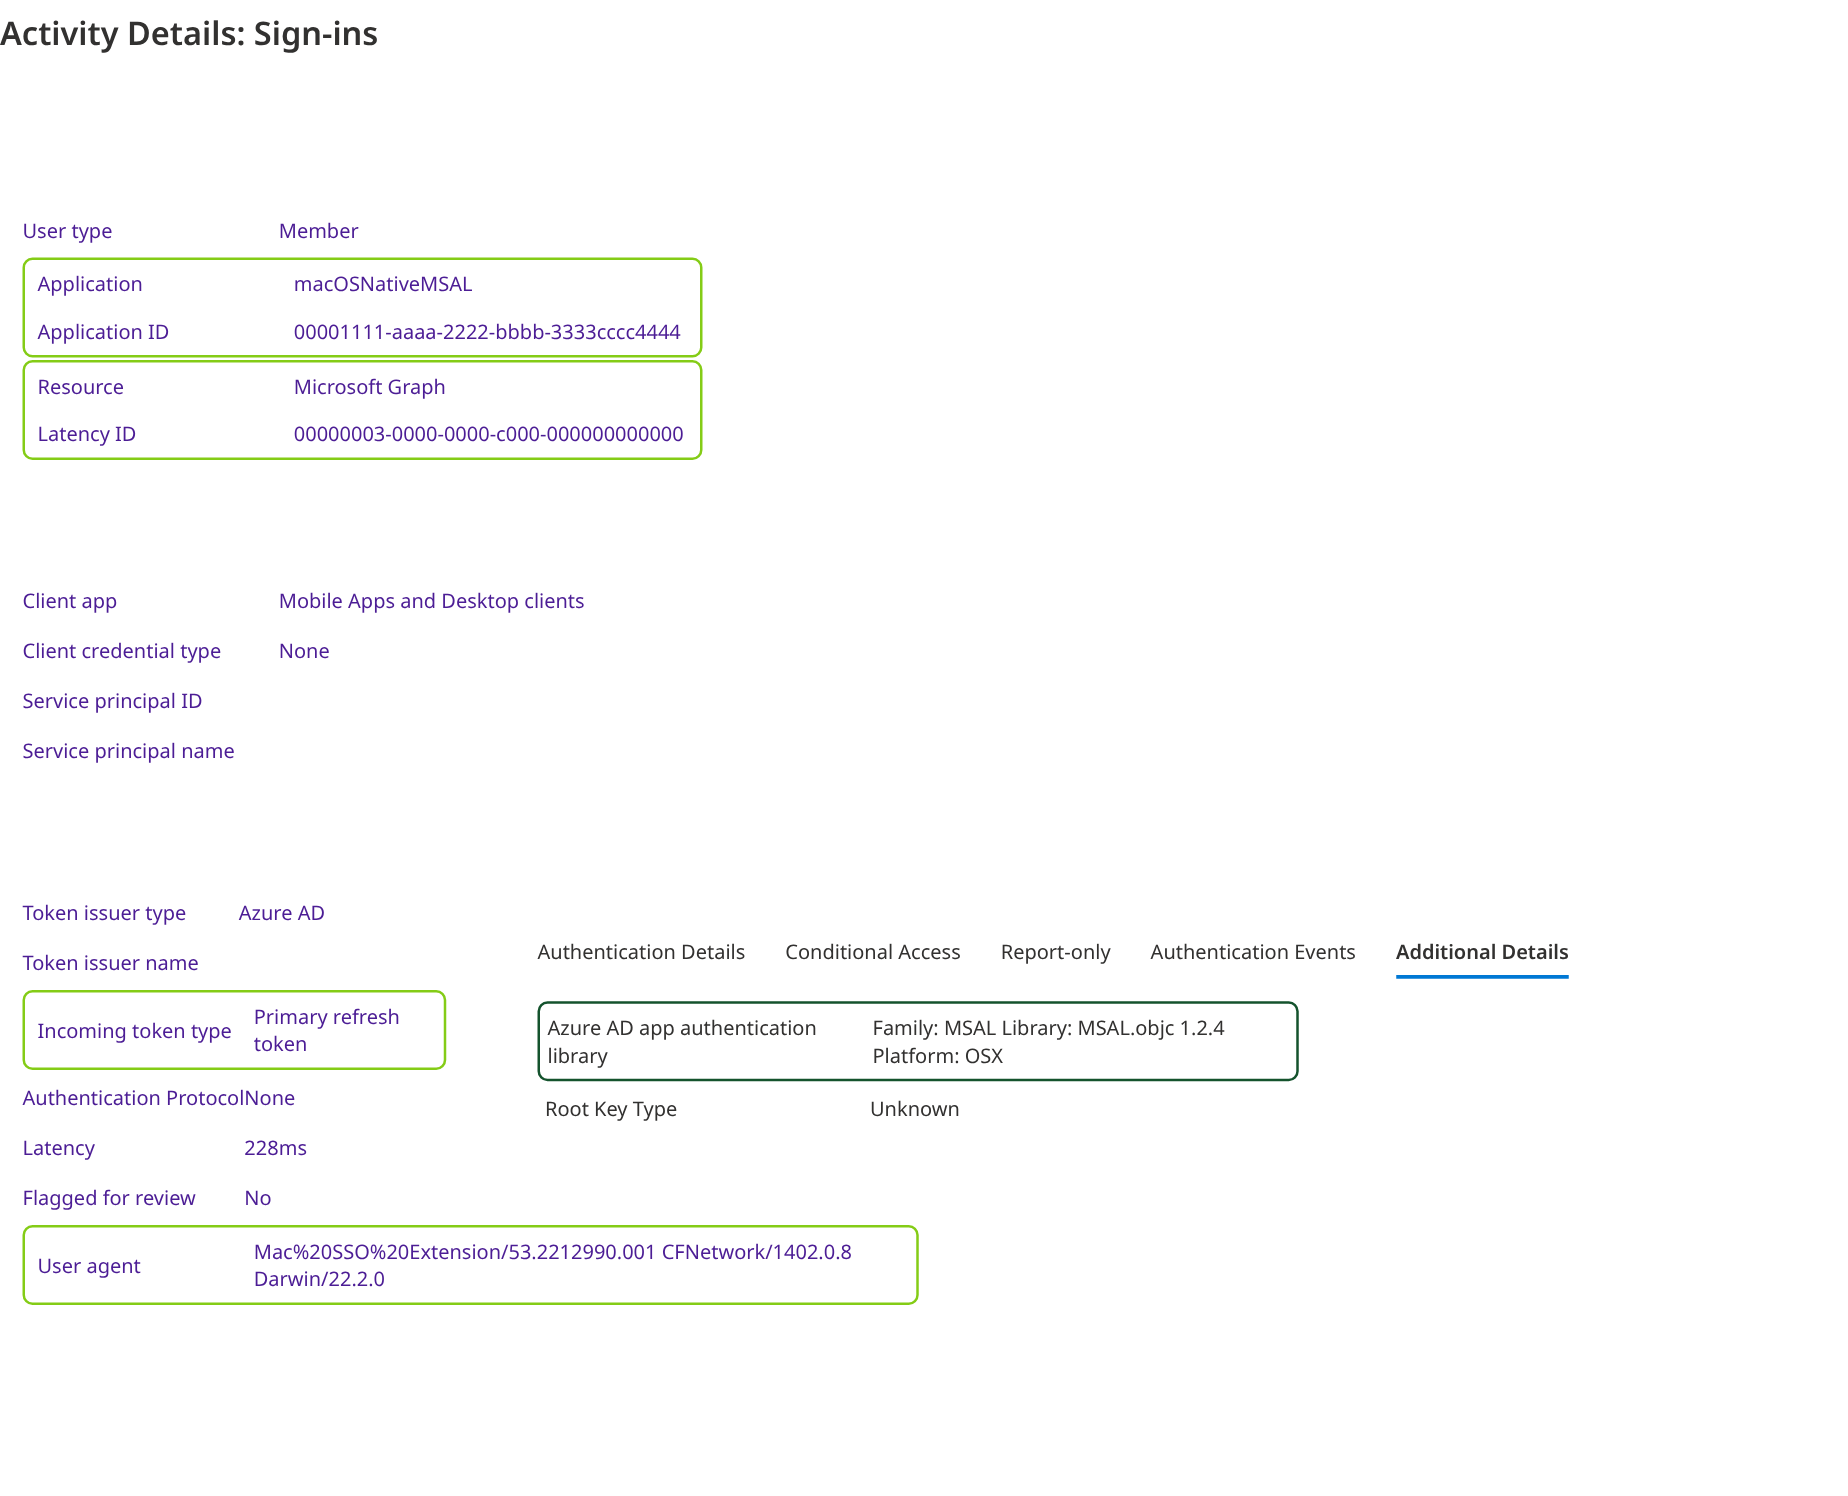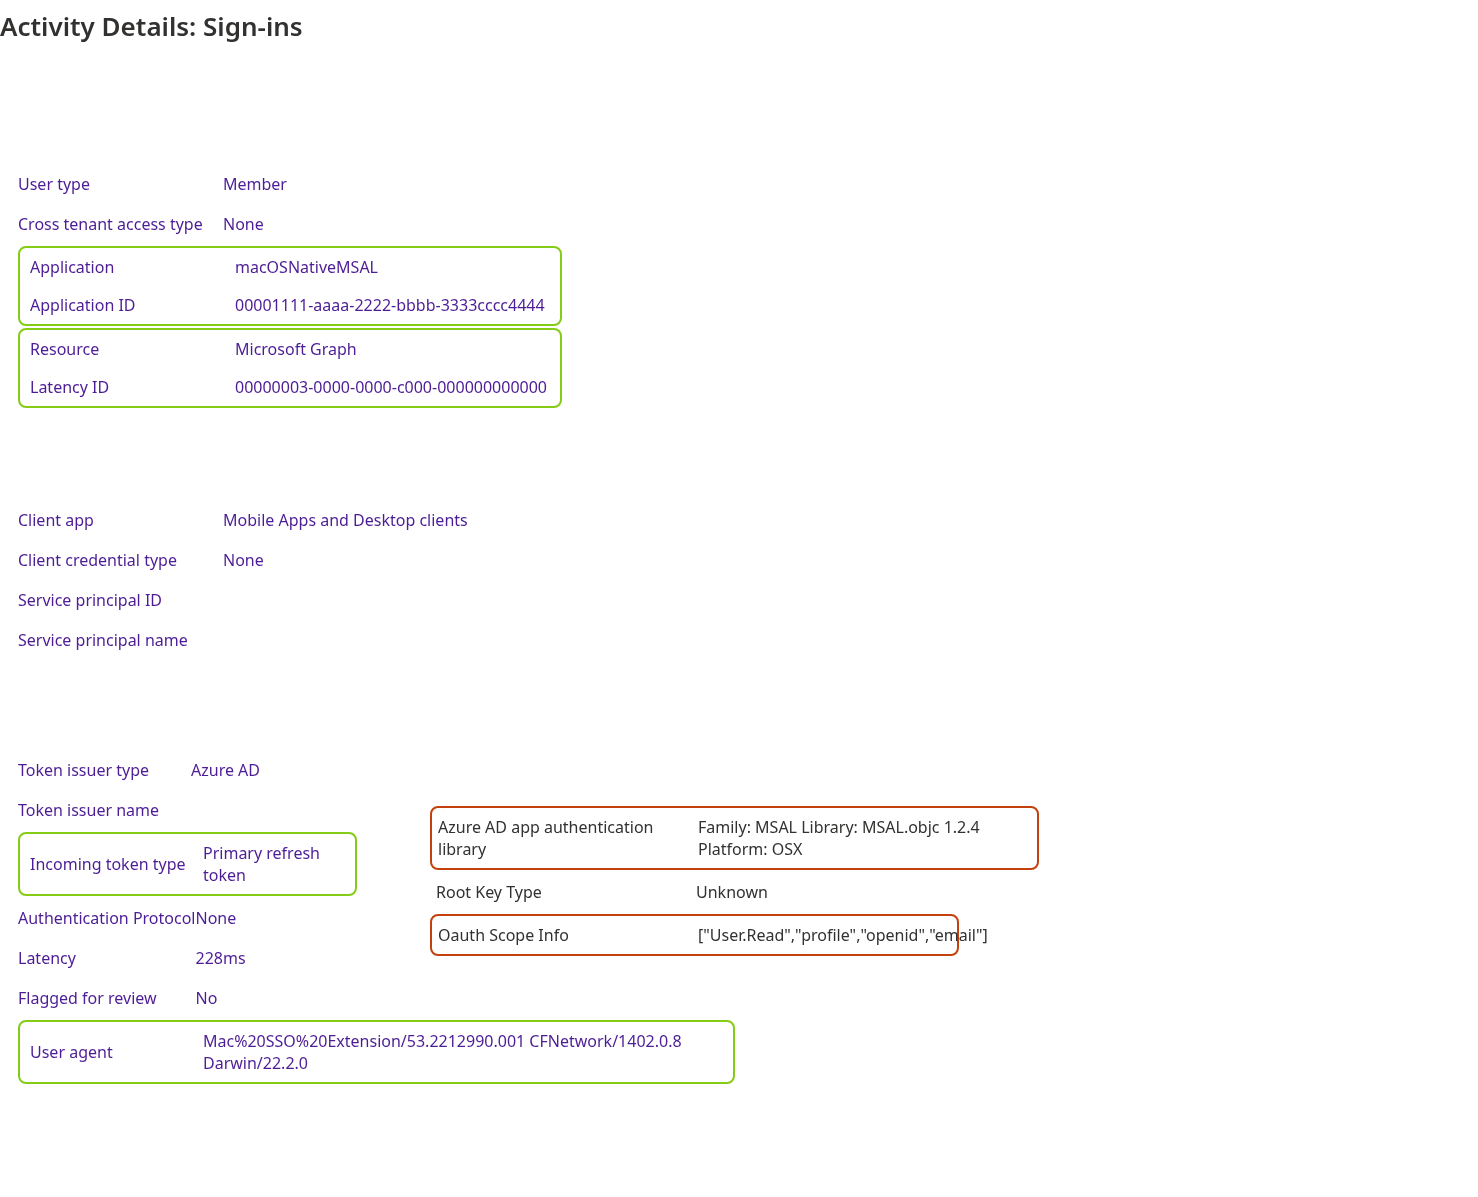--- a/index.html
+++ b/index.html
@@ -94,21 +94,21 @@
     margin-top: 90px;
   }
   .lower .left-col { width: 400px; }
   .lower .right-col {
     flex: 1;
     padding-top: 38px; 
   }
 
   
   .drow-hl {
-    border: 2px solid #c2410c;
+    border: 2px solid #14532d;
     border-radius: 8px;
     display: flex;
     margin: 2px 0;
   }
   .drow-hl .dk { min-width: 250px; padding: 8px 0 8px 6px; }
   .drow-hl .dv { padding: 8px 10px 8px 10px; }
 
   .drow-plain {
     display: flex;
     margin: 2px 0;
@@ -124,24 +124,20 @@
 </head>
 <body>
 <div class="page">
 
 <h1 class="page-title">Activity Details: Sign-ins</h1>
 
 <div class="kv kv-wide">
   <div class="row">
     <div class="k">User type</div>
     <div class="v">Member</div>
-  </div>
-  <div class="row">
-    <div class="k">Cross tenant access type</div>
-    <div class="v">None</div>
   </div>
 </div>
 
 <div class="hl hl-app">
   <div class="kv kv-wide">
     <div class="row">
       <div class="k">Application</div>
       <div class="v">macOSNativeMSAL</div>
     </div>
     <div class="row">
@@ -228,31 +224,34 @@
         <div class="row">
           <div class="k">User agent</div>
           <div class="v">Mac%20SSO%20Extension/53.2212990.001 CFNetwork/1402.0.8 Darwin/22.2.0</div>
         </div>
       </div>
     </div>
 
   </div>
 
   <div class="right-col">
+    <div class="tabs">
+      <div class="tab">Authentication Details</div>
+      <div class="tab">Conditional Access</div>
+      <div class="tab">Report-only</div>
+      <div class="tab">Authentication Events</div>
+      <div class="tab active">Additional Details</div>
+    </div>
 
     <div style="margin-top:18px;">
       <div class="drow-hl hl-lib">
         <div class="dk">Azure AD app authentication library</div>
         <div class="dv">Family: MSAL Library: MSAL.objc 1.2.4 Platform: OSX</div>
       </div>
       <div class="drow-plain">
         <div class="dk">Root Key Type</div>
         <div class="dv">Unknown</div>
       </div>
-      <div class="drow-hl hl-scope">
-        <div class="dk">Oauth Scope Info</div>
-        <div class="dv">["User.Read","profile","openid","email"]</div>
-      </div>
     </div>
   </div>
 </div>
 
 </div>
 
 </body></html>

